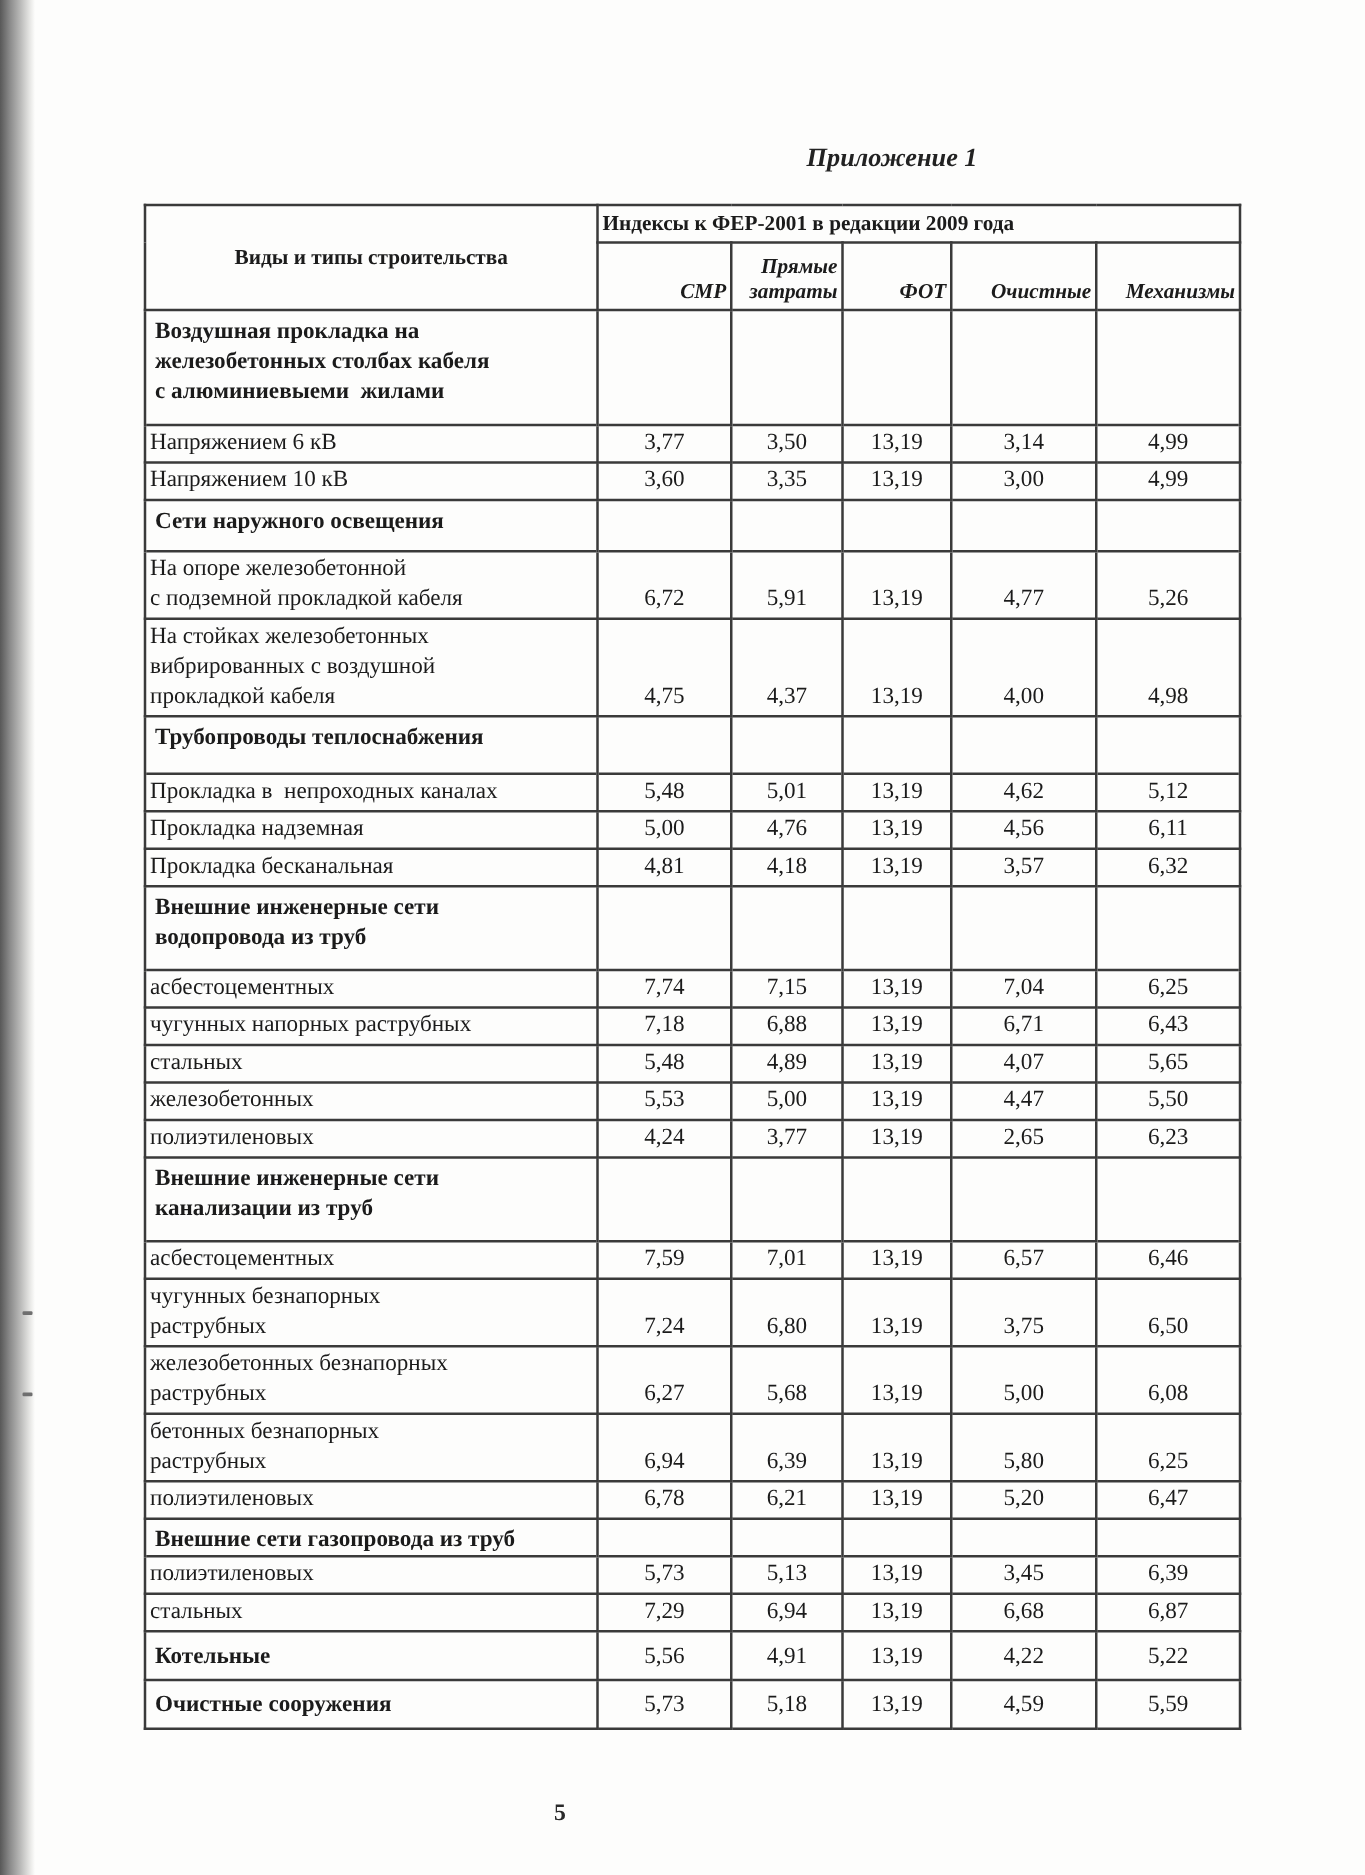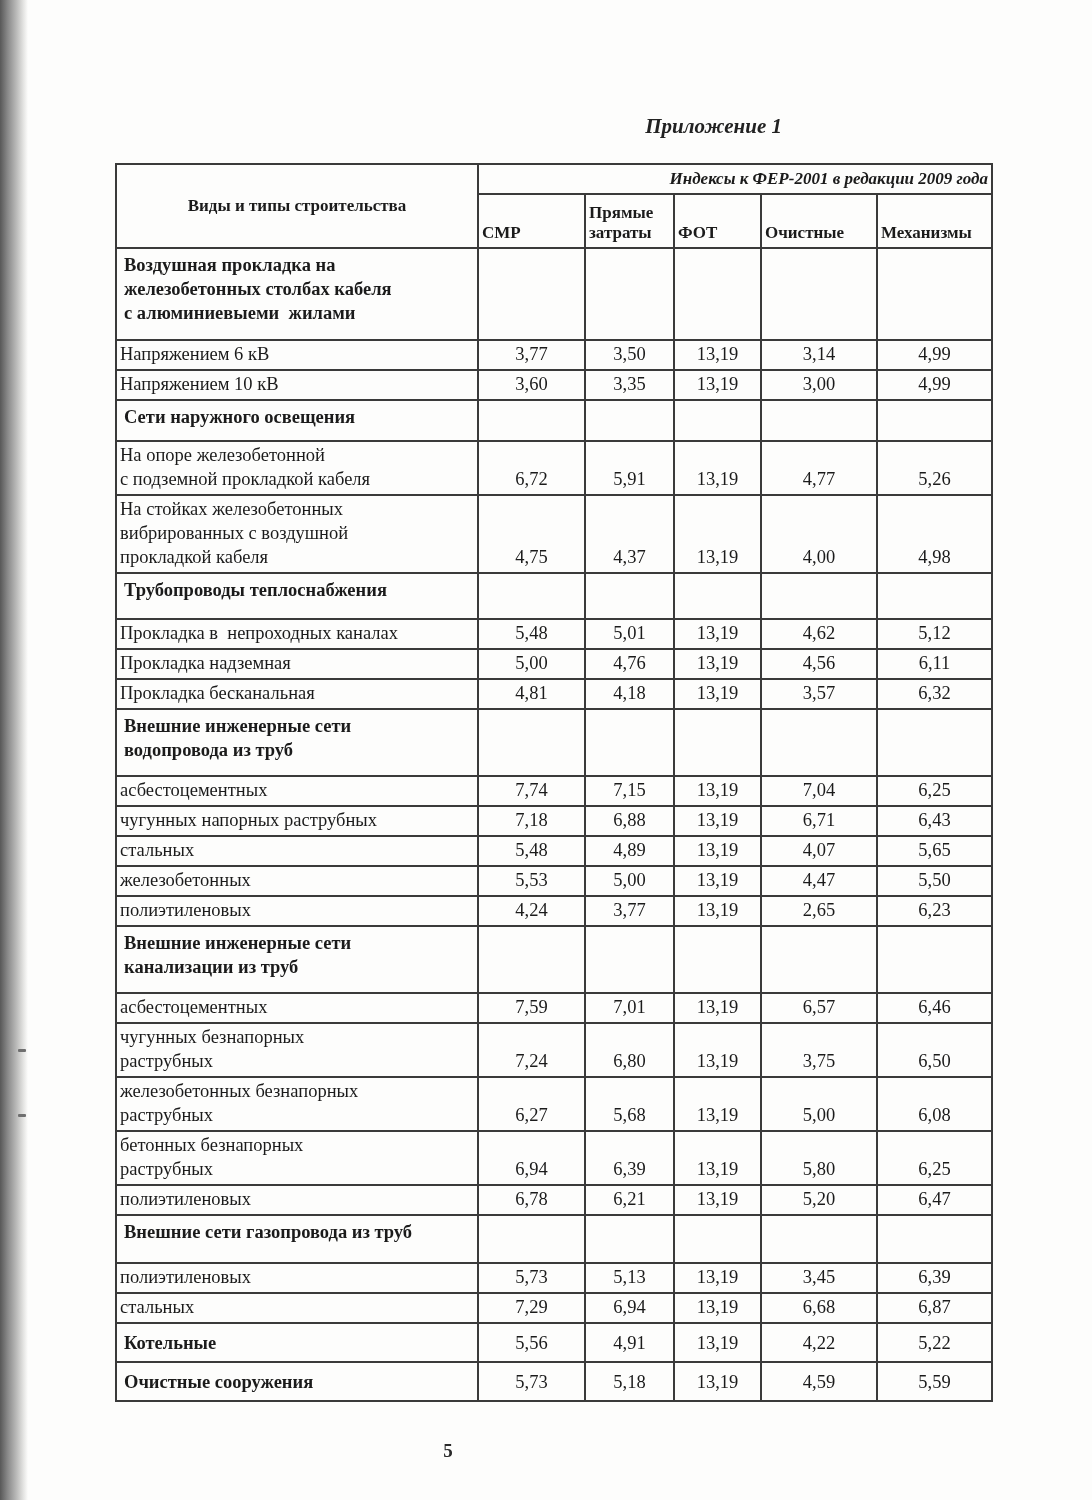--- a/index.html
+++ b/index.html
@@ -64,29 +64,29 @@
     font-size: 17px;
     line-height: 20px;
     padding: 2px 3px;
   }
   .th-first {
     vertical-align: middle;
     text-align: center;
   }
   .th-group {
     height: 24px;
-    text-align: right;
+    text-align: left;
     vertical-align: middle;
-    font-style: italic;
   }
   .th-col {
     height: 46px;
-    text-align: left;
+    text-align: right;
     vertical-align: bottom;
     padding-bottom: 4px;
+    font-style: italic;
   }
   td {
     padding: 1px 3px 3px 3px;
   }
   td.label-cell {
     text-align: left;
     vertical-align: bottom;
     white-space: pre-wrap;
   }
   td.value-cell {
@@ -337,21 +337,21 @@
           </tr>
           <tr class="item">
             <td class="label-cell">полиэтиленовых</td>
             <td class="value-cell">6,78</td>
             <td class="value-cell">6,21</td>
             <td class="value-cell">13,19</td>
             <td class="value-cell">5,20</td>
             <td class="value-cell">6,47</td>
           </tr>
           <tr class="section">
-            <td class="label-cell" style="padding-bottom: 18px; border-radius: 13px;">Внешние сети газопровода из труб</td>
+            <td class="label-cell" style="padding-bottom: 0px; border-radius: 13px;">Внешние сети газопровода из труб</td>
             <td class="value-cell" style="padding-bottom: 0px;"></td>
             <td class="value-cell" style="padding-bottom: 0px;"></td>
             <td class="value-cell" style="padding-bottom: 0px;"></td>
             <td class="value-cell" style="padding-bottom: 0px;"></td>
             <td class="value-cell" style="padding-bottom: 0px;"></td>
           </tr>
           <tr class="item">
             <td class="label-cell">полиэтиленовых</td>
             <td class="value-cell">5,73</td>
             <td class="value-cell">5,13</td>

